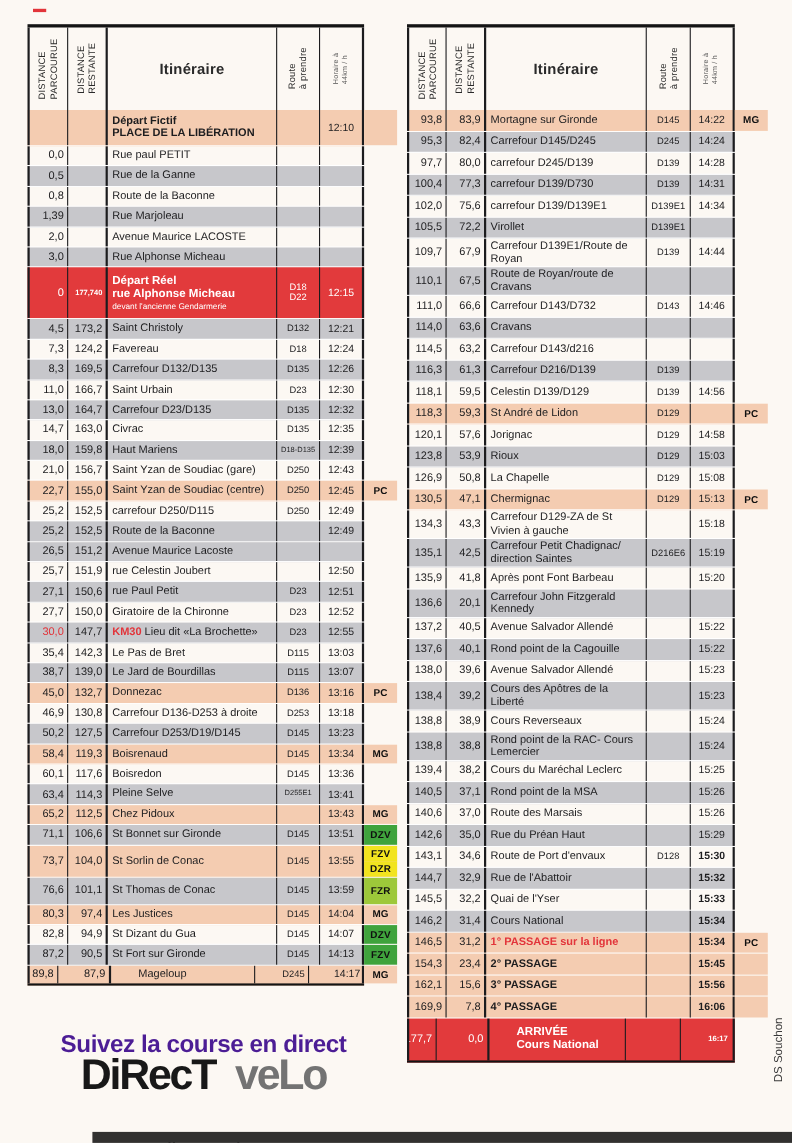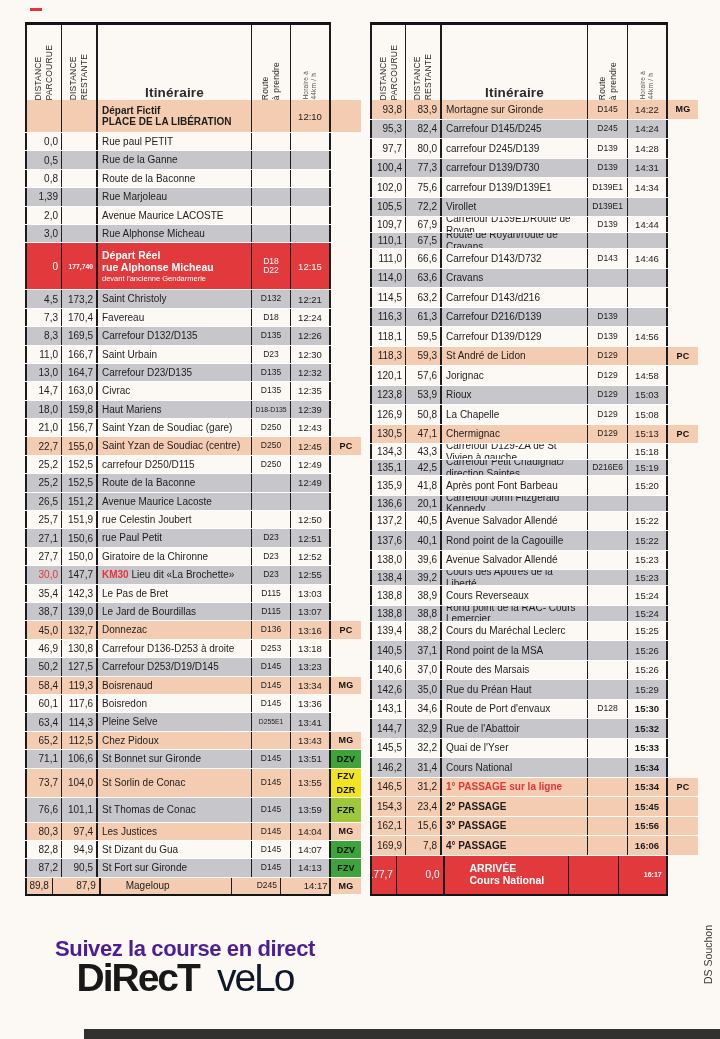--- a/index.html
+++ b/index.html
@@ -21,21 +21,21 @@
   .c2{justify-content:flex-end;padding-right:3px;border-right:2.4px solid #1c1c1e;font-size:10px;}
   .c3{flex-direction:column;align-items:flex-start;justify-content:center;padding-left:4px;padding-right:2px;font-size:10px;}
   .c4{flex-direction:column;justify-content:center;align-items:center;font-size:8.5px;line-height:1.1;}
   .c5{justify-content:center;font-size:9.5px;border-right:2px solid #1c1c1e;}
 
   #lt .c1{width:37px}#lt .c2{width:36px}#lt .c3{width:154px}#lt .c4{width:39px}#lt .c5{width:40px}
   #rt .c1{width:36px}#rt .c2{width:36px}#rt .c3{width:146px}#rt .c4{width:40px}#rt .c5{width:40px}
 
   #lt .h-s{height:18.4px}  #lt .h-df{height:33px} #lt .h-dr{height:47px}
   #lt .h-t29{height:29px}  #lt .h-t25{height:25px}
-  #rt .h-s{height:19.5px}  #rt .h-d{height:16px}  #rt .h-a{height:40px}
+  #rt .h-s{height:19.5px}  #rt .h-d{height:26px}  #rt .h-a{height:40px}
 
   .bg-white{background:transparent}
   .bg-gray{background:#c7c7cb}
   .bg-peach{background:#f4ccb1}
   .bg-red{background:#e23a3c;color:#fff;}
 
   .nline{line-height:1.14;white-space:nowrap;}
   .b{font-weight:bold;}
   .redtext{color:#e2343a;}
   .subline{font-size:7.5px;line-height:1.2;white-space:nowrap;}
@@ -45,32 +45,32 @@
   .rsmall{font-size:6.8px;}
 
   .badge-zone{position:absolute;left:100%;top:0;height:100%;width:30px;display:flex;flex-direction:column;box-sizing:border-box;}
   .badge-zone.ext{background:#f4ccb1;}
   .badge{flex:1;display:flex;align-items:center;justify-content:center;font-size:9px;font-weight:bold;color:#101010;width:100%;letter-spacing:.2px;}
   .bc-none{background:transparent}
   .bc-green{background:#3fa33c}
   .bc-yellow{background:#f2e41f}
   .bc-lightgreen{background:#9dc83a}
 
-  .hc{display:flex;align-items:flex-end;justify-content:center;box-sizing:border-box;border-right:1.4px solid #1c1c1e;color:#2a2a2a;}
+  .hc{display:flex;align-items:center;justify-content:center;box-sizing:border-box;border-right:1.4px solid #1c1c1e;color:#2a2a2a;}
   .hc.first{border-left:2px solid #1c1c1e;}
   .hc.thick{border-right:2.4px solid #1c1c1e;}
   .hc.last{border-right:2px solid #1c1c1e;}
   .vtext{writing-mode:vertical-rl;transform:rotate(180deg);white-space:pre-line;font-size:8.5px;line-height:1.25;letter-spacing:.2px;}
   .vtext.tiny{font-size:6.5px;color:#555;}
   .itin-h{font-weight:bold;font-size:13.5px;letter-spacing:.2px;}
 
   .tagline{position:absolute;left:20px;width:330px;top:936px;text-align:center;font-size:22px;font-weight:bold;letter-spacing:-.4px;color:#4c1d95;}
   .logo{position:absolute;left:20px;width:330px;top:958px;text-align:center;font-size:39px;font-weight:bold;letter-spacing:-2px;line-height:1.05;}
   .logo .direct{color:#181818;}
-  .logo .velo{color:#0f172a;font-weight:400;margin-left:18px;}
+  .logo .velo{color:#737373;font-weight:700;margin-left:18px;}
   .weburl{position:absolute;left:20px;width:330px;top:1035px;text-align:center;font-size:20.5px;color:#1d1d1d;letter-spacing:-.3px;}
   .credit{position:absolute;right:6px;top:925px;writing-mode:vertical-rl;transform:rotate(180deg);font-size:10.5px;color:#3a3a3a;}
   .scan-edge{position:absolute;left:84px;right:0;bottom:0;height:10px;background:#323130;}
   .crop-mark{position:absolute;left:30px;top:8px;width:12px;height:3px;background:#e2343a;}
 </style>
 </head>
 <body>
 
 <div class="crop-mark"></div>
 
@@ -247,21 +247,21 @@
         <div class="c c5">
           <span>12:21</span>
         </div>
         <div class="badge-zone"></div>
       </div>
       <div class="row bg-white h-s">
         <div class="c c1">
           <span>7,3</span>
         </div>
         <div class="c c2">
-          <span>170,4</span>
+          <span>124,2</span>
         </div>
         <div class="c c3">
           <div class="nline">Favereau</div>
         </div>
         <div class="c c4">
           <div>D18</div>
         </div>
         <div class="c c5">
           <span>12:24</span>
         </div>
@@ -1063,21 +1063,21 @@
         <div class="badge-zone"></div>
       </div>
       <div class="row bg-white h-s">
         <div class="c c1">
           <span>118,1</span>
         </div>
         <div class="c c2">
           <span>59,5</span>
         </div>
         <div class="c c3">
-          <div class="nline">Carrefour D139/D129</div>
+          <div class="nline">Celestin D139/D129</div>
         </div>
         <div class="c c4">
           <div>D139</div>
         </div>
         <div class="c c5">
           <span>14:56</span>
         </div>
         <div class="badge-zone"></div>
       </div>
       <div class="row bg-peach h-s">

